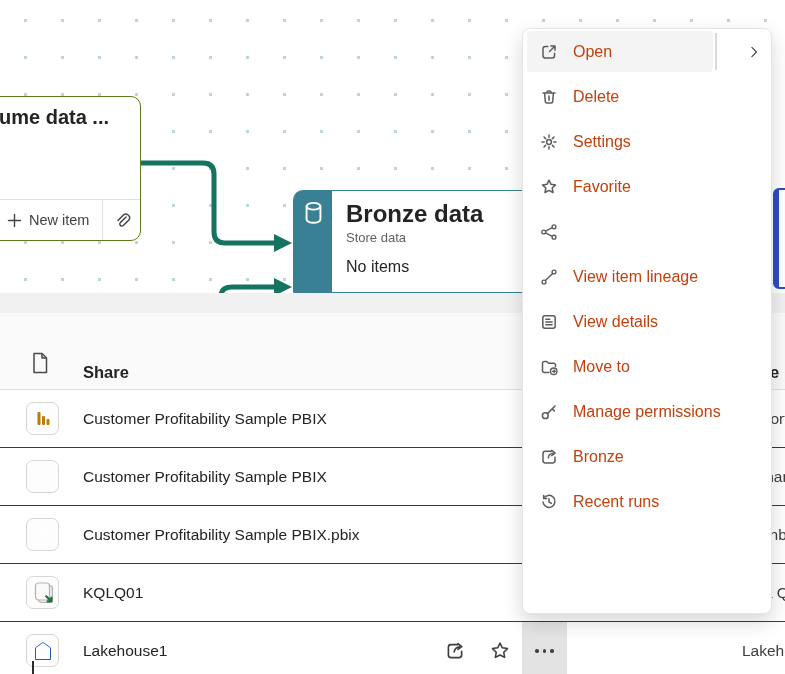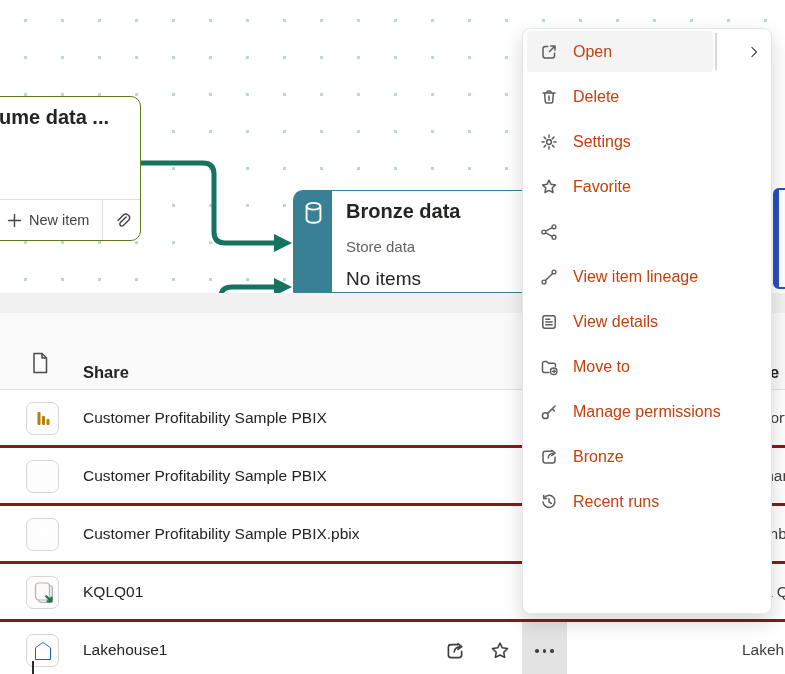--- a/index.html
+++ b/index.html
@@ -31,38 +31,38 @@
   .new-item-btn { display:flex; align-items:center; gap:7px; padding-left:70px; flex:1; height:100%; color:#424242; font-size:14.5px; cursor:pointer; }
   .attach-btn { width:38px; height:100%; border-left:1px solid #e1dfdd; display:flex; align-items:center; justify-content:center; cursor:pointer; }
 
   .bronze-card {
     position:absolute; left:293px; top:190px; width:312px; height:103px;
     background:#fff; border:1.5px solid #3a8094; border-radius:10px 10px 0 0;
     display:flex; z-index:2;
   }
   .bronze-strip { width:38px; background:#3a8094; border-radius:7px 0 0 0; flex:none; padding-top:8px; display:flex; justify-content:center; align-items:flex-start; }
   .bronze-body { padding:9px 0 0 14px; }
-  .bronze-title { font-size:20px; font-weight:700; color:#252423; white-space:nowrap; }
-  .bronze-sub { font-size:15px; color:#616161; margin-top:15px; }
-  .bronze-items { font-size:19px; color:#242424; margin-top:13px; }
+  .bronze-title { font-size:24px; font-weight:700; color:#252423; white-space:nowrap; }
+  .bronze-sub { font-size:13px; color:#616161; margin-top:2px; }
+  .bronze-items { font-size:16px; color:#242424; margin-top:13px; }
 
   .edge-card {
     position:absolute; left:773px; top:188px; width:40px; height:101px;
     background:#fff; border:2px solid #2b4fc1; border-left-width:6px; border-radius:6px; z-index:2;
   }
 
   .band { position:absolute; left:0; top:293px; width:785px; height:20px; background:#f1f1f1; }
 
   
   .table { position:absolute; left:0; top:313px; width:785px; height:361px; background:#fff; }
   .thead { position:relative; height:77px; background:#fafafa; border-bottom:1px solid #e0e0e0; }
   .thead .file-ic { position:absolute; left:31px; top:39px; }
   .col-name { position:absolute; left:83px; top:50px; font-size:16.5px; font-weight:700; color:#242424; }
   .col-type { position:absolute; left:742px; top:50px; font-size:16.5px; font-weight:700; color:#242424; white-space:nowrap; }
-  .trow { position:relative; height:58px; border-bottom:3px solid #7f1d1d; background:#fff; }
+  .trow { position:relative; height:58px; border-bottom:1px solid #7f1d1d; background:#fff; }
   .icon-box {
     position:absolute; left:26px; top:12px; width:33px; height:33px;
     border:1px solid #d6d6d6; border-radius:7px; background:#fdfdfd;
     display:flex; align-items:center; justify-content:center;
   }
   .cell-name { position:absolute; left:83px; top:0; height:100%; display:flex; align-items:center; font-size:15.5px; color:#242424; white-space:nowrap; }
   .cell-type { position:absolute; left:742px; top:0; height:100%; display:flex; align-items:center; font-size:15.5px; color:#3d3d3d; white-space:nowrap; }
   .row-action { position:absolute; top:17px; width:24px; height:24px; display:flex; align-items:center; justify-content:center; cursor:pointer; }
   .act-share { left:443px; }
   .act-star  { left:488px; }

